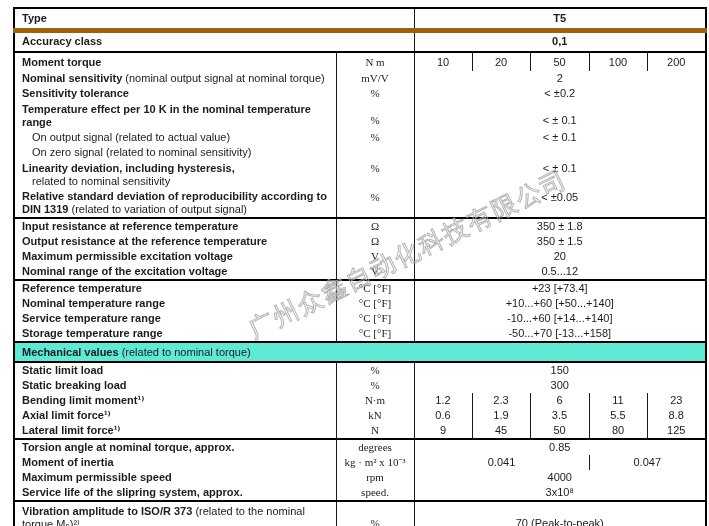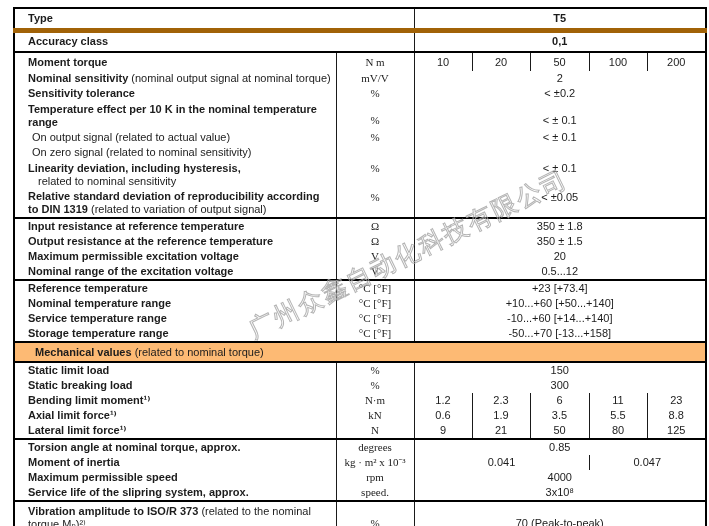--- a/index.html
+++ b/index.html
@@ -19,36 +19,36 @@
     table-layout:fixed;
     border:2px solid #000;
   }
   td{
     padding:1px 4px;
     vertical-align:middle;
     font-size:11px;
     line-height:13px;
     overflow:hidden;
   }
-  .lbl{padding-left:13px;text-align:left;}
+  .lbl{padding-left:7px;text-align:left;}
   .lbl.indent{padding-left:17px;}
   .b{font-weight:bold;}
   .n{font-weight:normal;}
   .sub{padding-left:10px;font-weight:normal;}
   .unit,.val{text-align:center;}
   .lbl{border-right:1px solid #1a1a1a;}
   .unit{border-right:1px solid #1a1a1a;font-family:Liberation Serif, serif;}
   .colsep{border-left:1px solid #1a1a1a;}
   tr.top-thin td{border-top:5px solid #a16207;}
   tr.top-thick td{border-top:2px solid #000;}
   tr.vtop .unit,tr.vtop .val{vertical-align:top;padding-top:2px;}
   tr.vbottom .unit,tr.vbottom .val{vertical-align:bottom;padding-bottom:3px;}
   td.section-cell{
-    background:#fdba74;
-    padding-left:20px;
+    background:#5eead4;
+    padding-left:7px;
     border-right:0;
   }
   .watermark{
     position:absolute;
     left:243px;top:316px;
     transform:rotate(-26deg);
     transform-origin:0 0;
     font-size:25px;
     letter-spacing:2px;
     white-space:nowrap;
@@ -195,21 +195,21 @@
           <td class="val">0.6</td>
           <td class="val colsep">1.9</td>
           <td class="val colsep">3.5</td>
           <td class="val colsep">5.5</td>
           <td class="val colsep">8.8</td>
         </tr>
         <tr style="height: 15px;">
           <td class="lbl"><span class="b">Lateral limit force¹⁾</span></td>
           <td class="unit">N</td>
           <td class="val">9</td>
-          <td class="val colsep">21</td>
+          <td class="val colsep">45</td>
           <td class="val colsep">50</td>
           <td class="val colsep">80</td>
           <td class="val colsep">125</td>
         </tr>
         <tr class="top-thick" style="height: 16px;">
           <td class="lbl"><span class="b">Torsion angle at nominal torque, approx.</span></td>
           <td class="unit">degrees</td>
           <td class="val" colspan="5">0.85</td>
         </tr>
         <tr style="height: 15px;">

